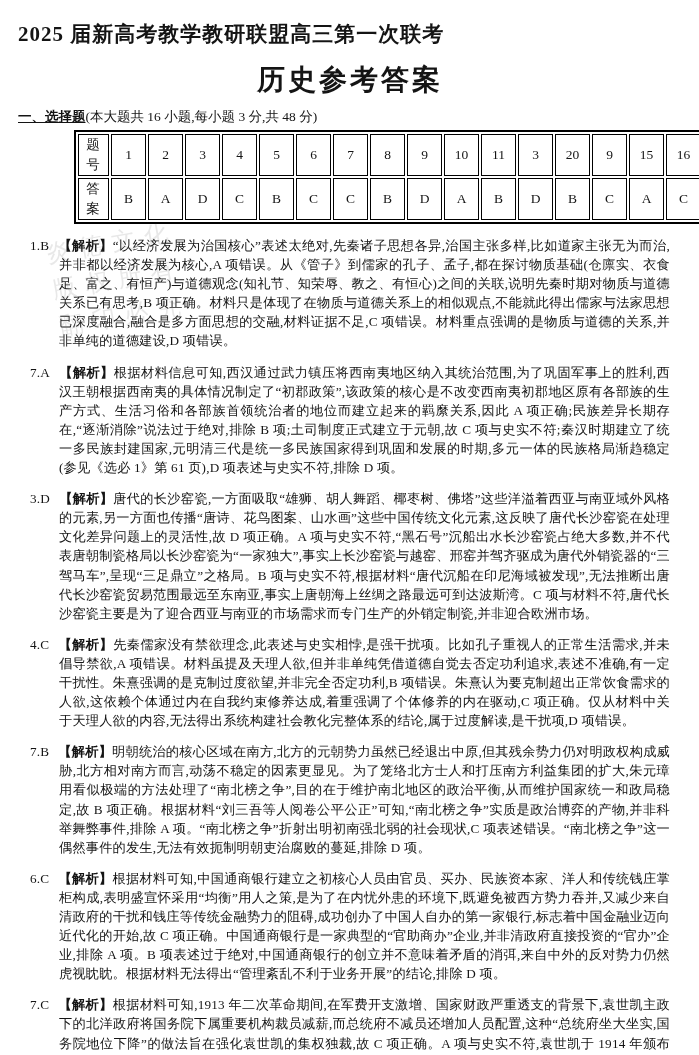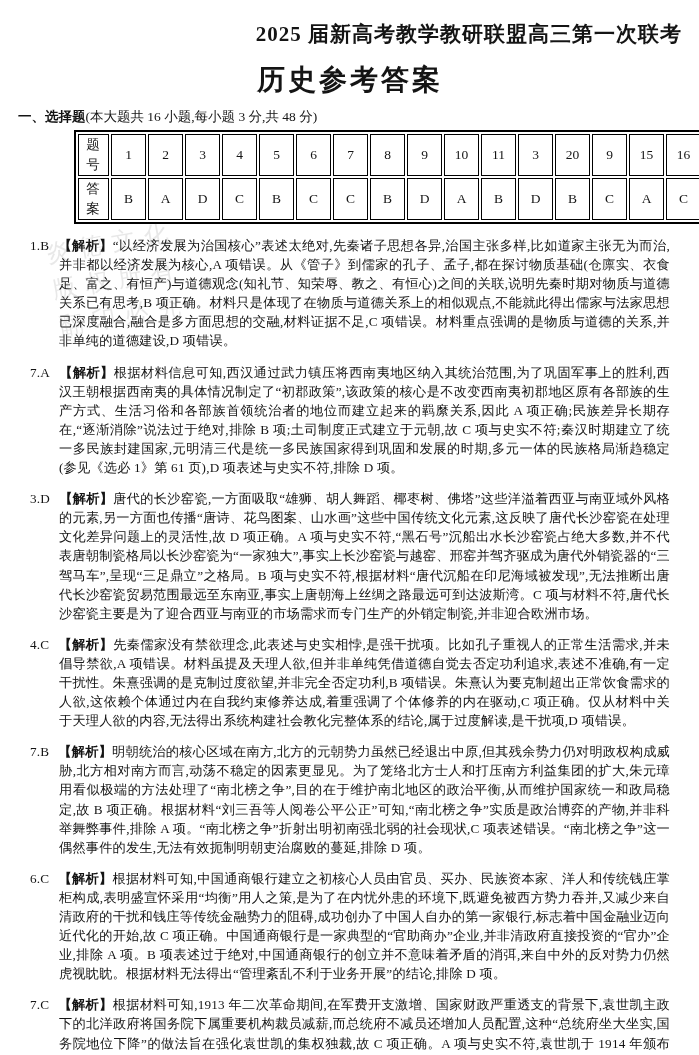--- a/index.html
+++ b/index.html
@@ -5,33 +5,34 @@
   html, body { margin:0; padding:0; }
   body {
     width:699px; height:1055px;
     background:#ffffff; color:#141414;
     font-family:"Liberation Serif","DejaVu Serif",serif;
     position:relative; overflow:hidden;
   }
   .page { position:relative; padding:10px 17px 0 18px; }
 
   .doc-title {
-    margin:10px 0 0 0; text-align:right;
+    margin:10px 0 0 0; text-align:left;
     font-size:21px; font-weight:bold; letter-spacing:1px;
     font-family:"Liberation Serif","DejaVu Serif",serif;
   }
   .doc-subtitle {
     margin:13px 0 9px 0; text-align:center;
     font-size:28px; font-weight:bold; letter-spacing:3px;
     font-family:"Liberation Sans","DejaVu Sans",sans-serif;
   }
   .section-heading { font-size:13.5px; margin:2px 0 4px 0; }
   .section-heading .hd-bold {
     font-weight:bold;
     font-family:"Liberation Sans","DejaVu Sans",sans-serif;
+    text-decoration:underline;
   }
 
   table.answers {
     border-collapse:separate; border-spacing:2px;
     border:2px solid #000; margin:2px 0 6px 56px;
     background:#fff;
   }
   table.answers td {
     border:1px solid #000; text-align:center;
     font-size:13.5px; padding:0; height:20px; line-height:20px;

